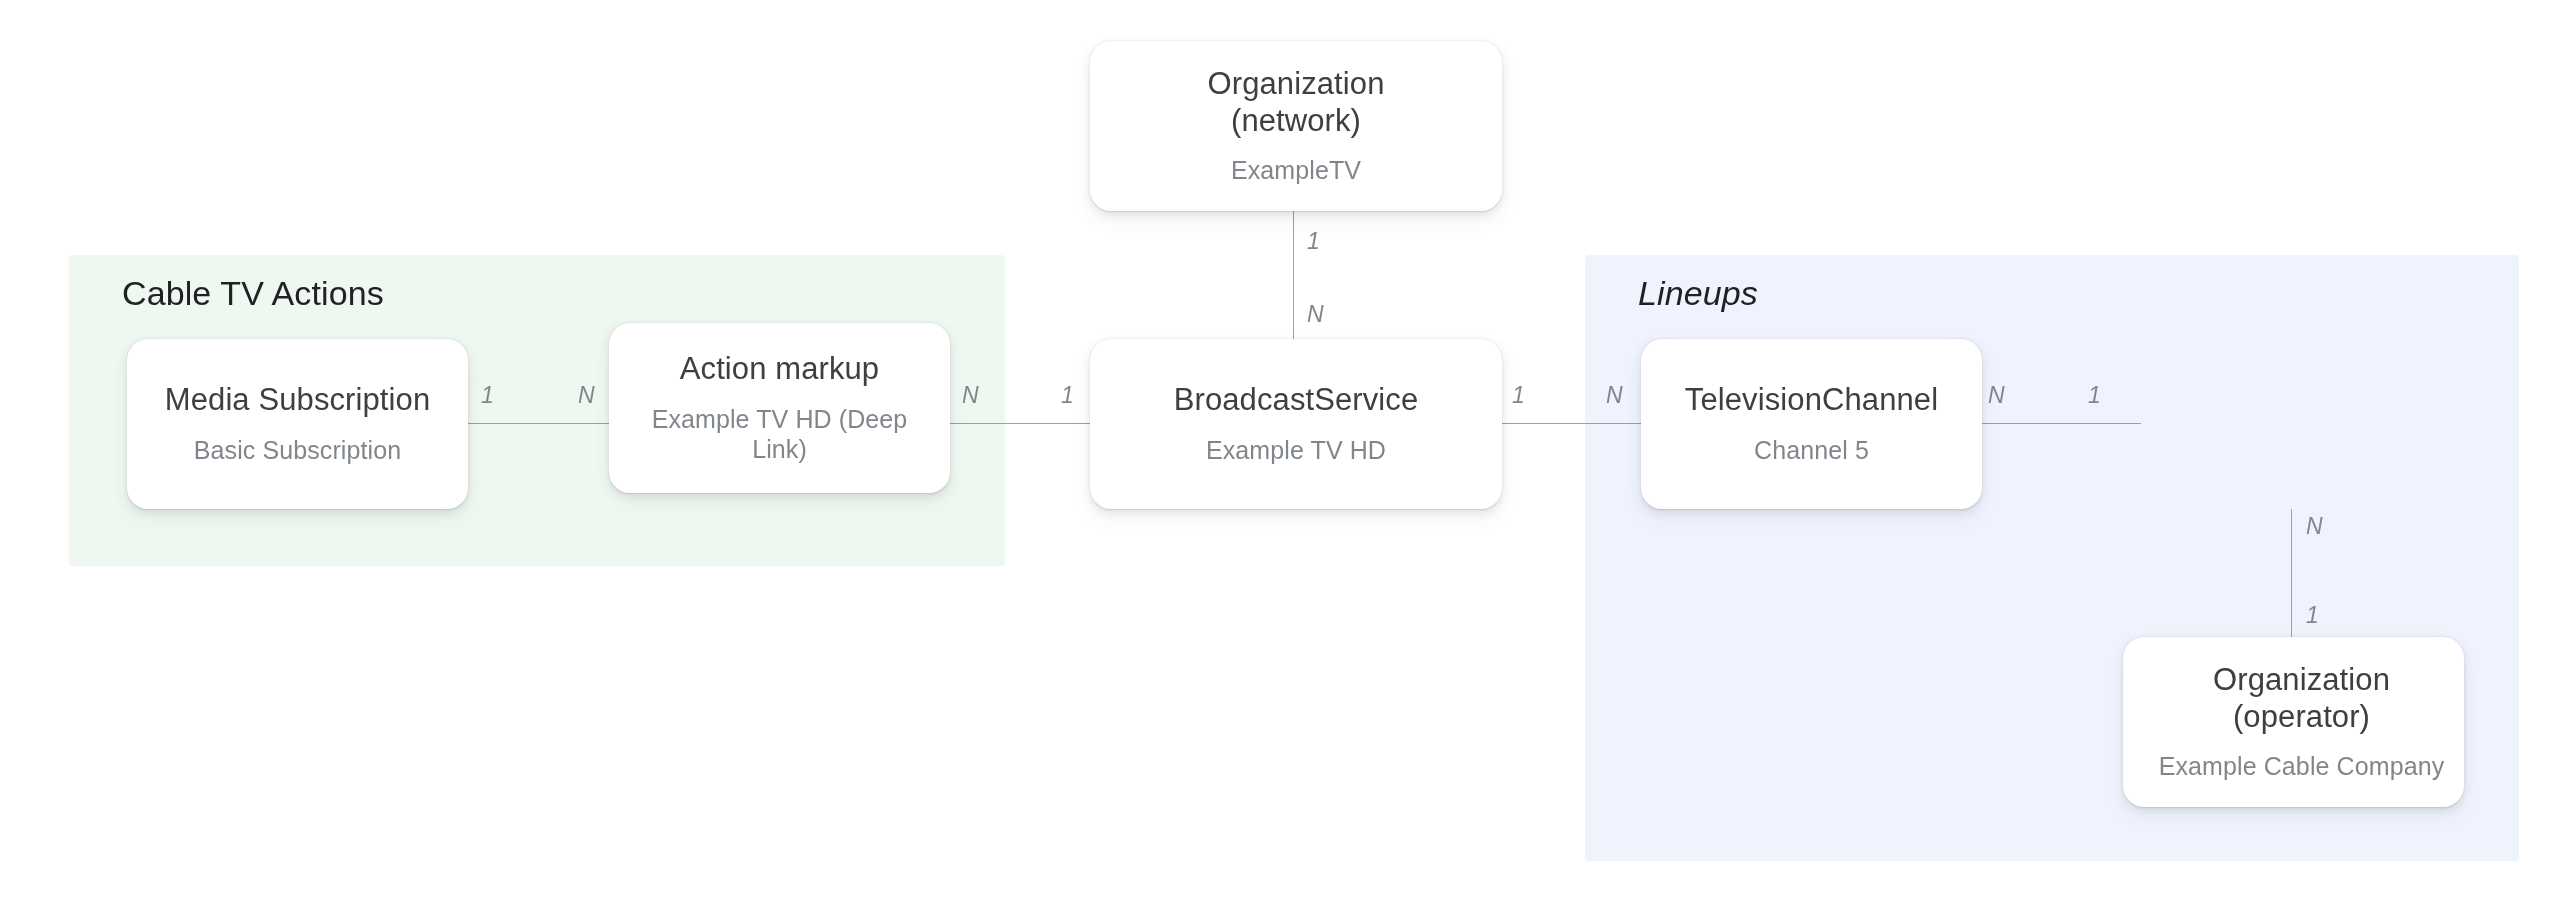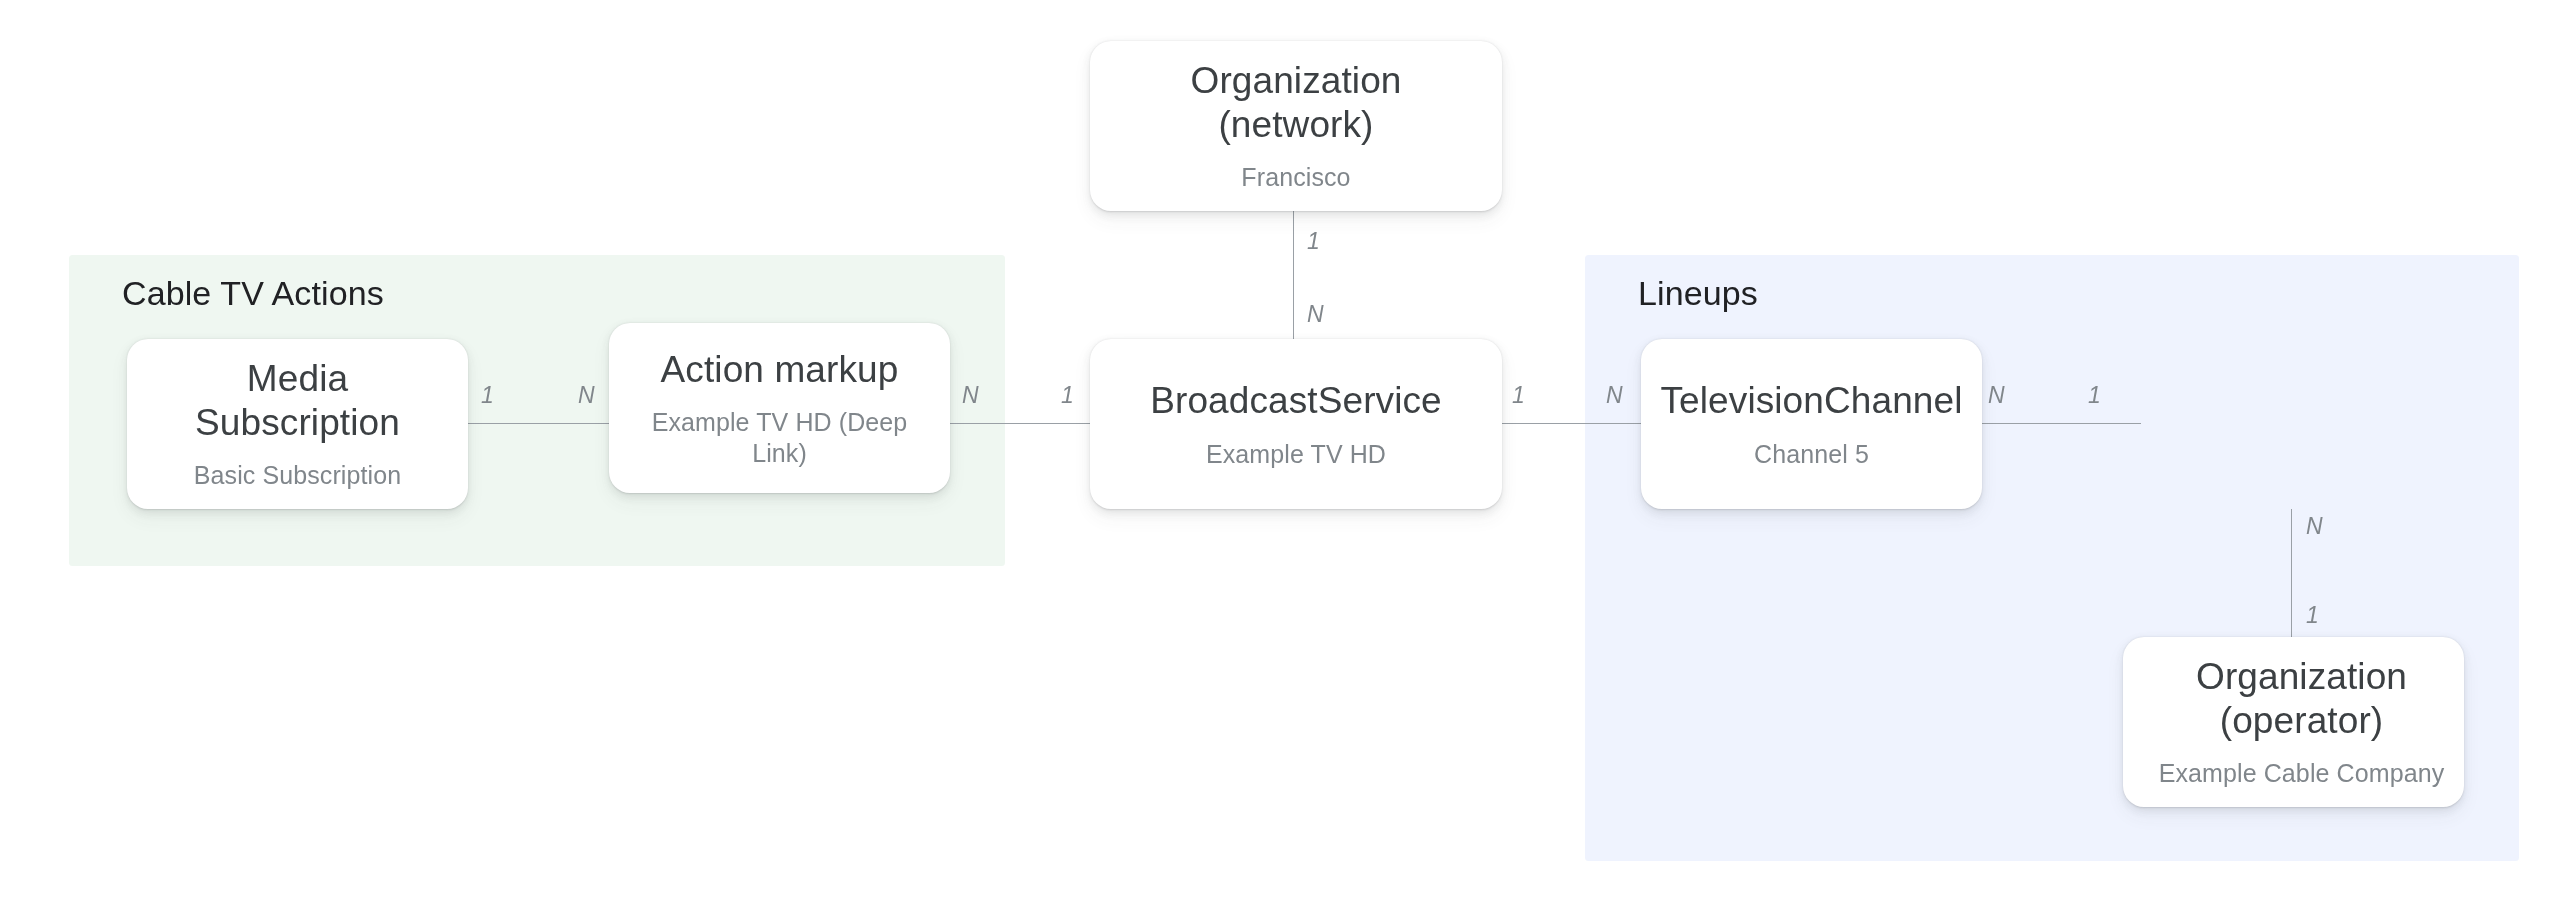--- a/index.html
+++ b/index.html
@@ -43,21 +43,21 @@
                 0 8.8px 19.5px rgba(60,64,67,0.06);
     display: flex;
     flex-direction: column;
     align-items: center;
     justify-content: center;
     box-sizing: border-box;
     padding: 8.8px 16px;
     z-index: 5;
   }
   .card-title {
-    font-size: 37px;
+    font-size: 31px;
     line-height: 1.18;
     color: #3c4043;
     text-align: center;
     font-weight: 400;
     letter-spacing: 0.1px;
     white-space: pre-line;
   }
   .card-sub {
     margin-top: 16px;
     font-size: 25px;
@@ -95,38 +95,38 @@
 </style>
 </head>
 <body>
 
 <div id="stage">
 
   <div class="group" style="left:69px; top:255px; width:936px; height:311px; background:#eff7f1;"></div>
   <div class="group-title" style="left:122px; top:274px;">Cable TV Actions</div>
 
   <div class="group" style="left:1585px; top:255px; width:934px; height:606px; background:#eff3fe;"></div>
-  <div class="group-title" style="left:1638px; top:274px;">Lineups</div>
+  <div class="group-title" style="left:1638px; top:274px;font-style:italic;">Lineups</div>
 
   <div class="edge-v" style="left:1293px; top:209px; height:133px;"></div>
 
   <div class="edge-h" style="left:460px; top:423px; width:177px;"></div>
 
   <div class="edge-h" style="left:939px; top:423px; width:177px;"></div>
 
   <div class="edge-h" style="left:1486px; top:423px; width:177px;"></div>
 
   <div class="edge-h" style="left:1964px; top:423px; width:177px;"></div>
 
   <div class="edge-v" style="left:2291px; top:509px; height:133px;"></div>
 
   <div class="card" style="left:1090px; top:41px; width:412px; height:170px;">
     <div class="card-title">Organization
 (network)</div>
-    <div class="card-sub">Francisco</div>
+    <div class="card-sub">ExampleTV</div>
   </div>
 
   <div class="card" style="left:127px; top:339px; width:341px; height:170px;">
     <div class="card-title">Media Subscription</div>
     <div class="card-sub">Basic Subscription</div>
   </div>
 
   <div class="card" style="left:609px; top:323px; width:341px; height:170px;">
     <div class="card-title">Action markup</div>
     <div class="card-sub">Example TV HD (Deep Link)</div>

